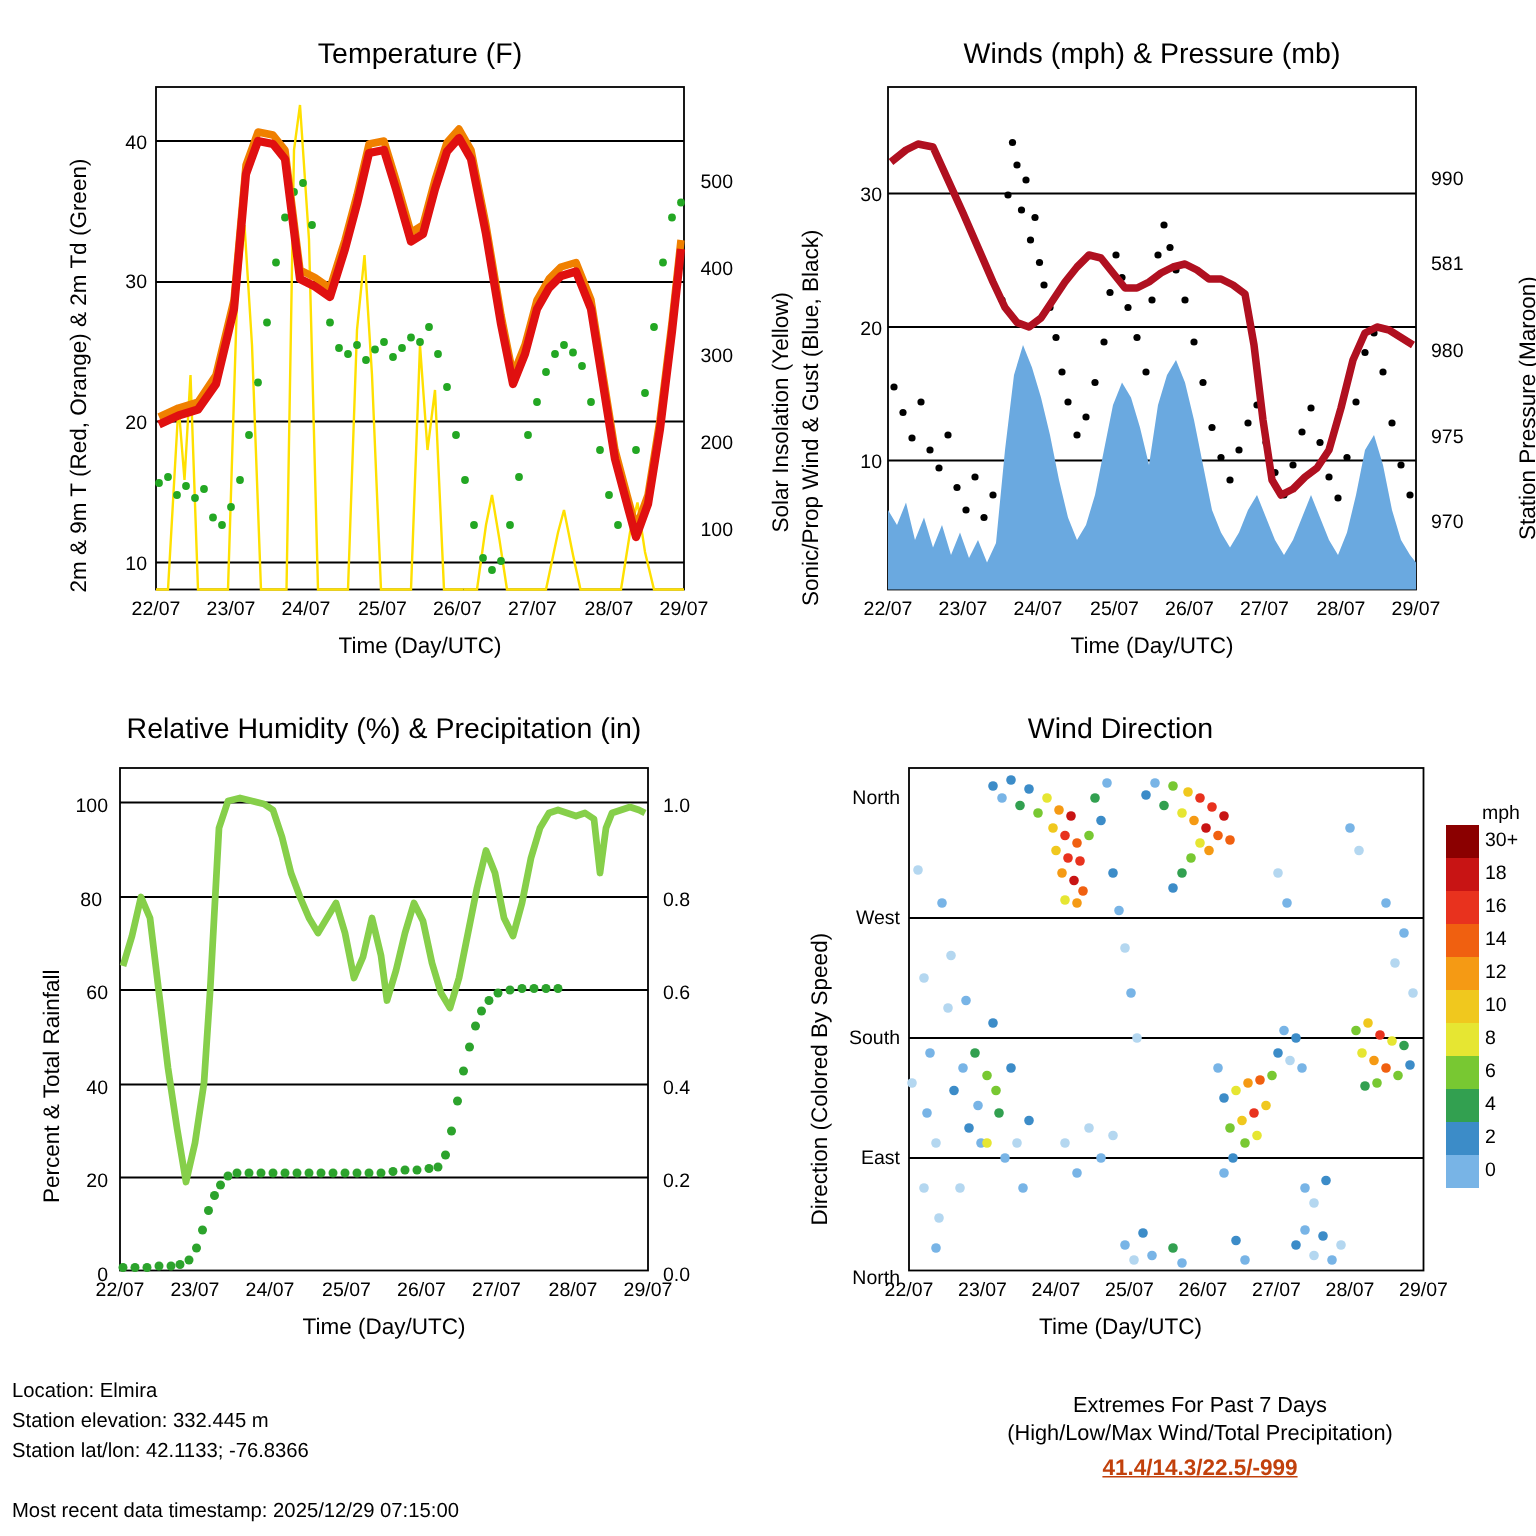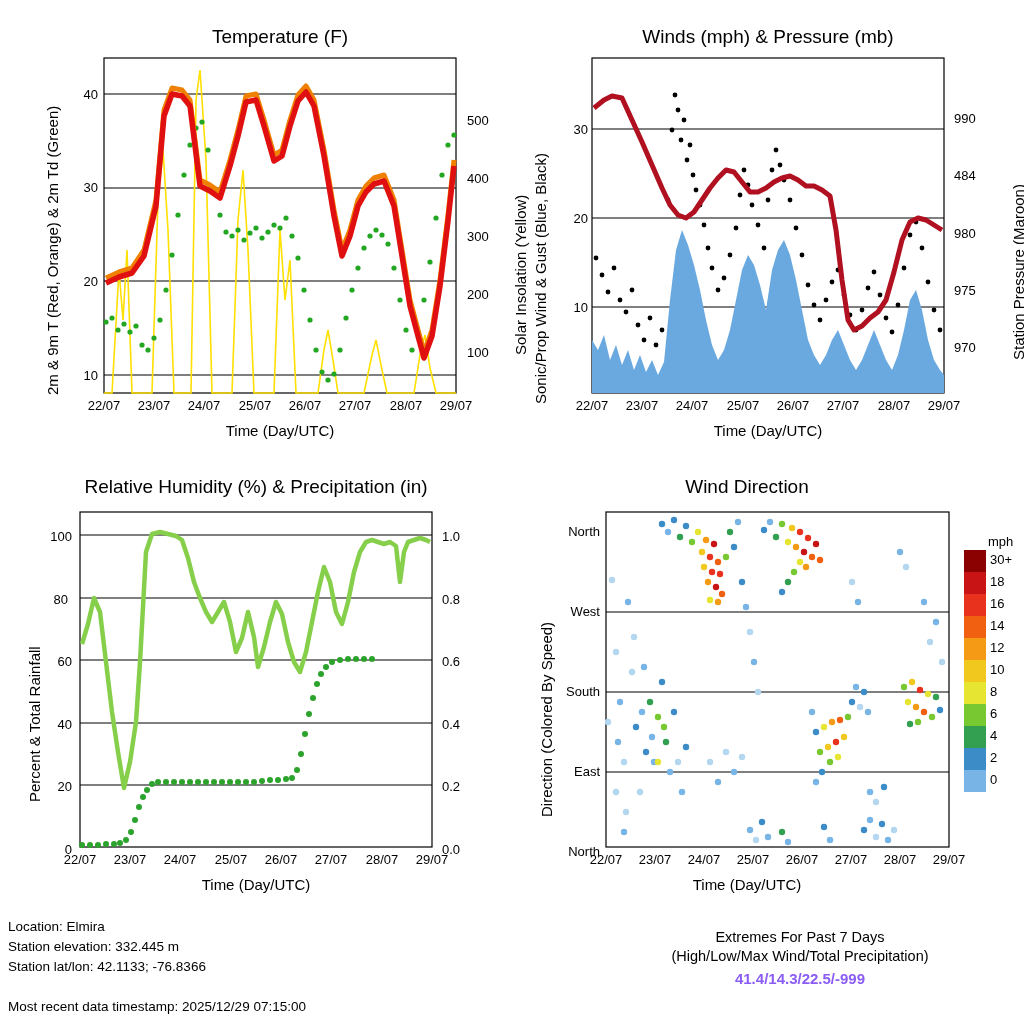--- a/index.html
+++ b/index.html
@@ -6,21 +6,21 @@
   body{width:1024px;height:1024px;font-family:"Liberation Sans",sans-serif;color:#000;overflow:hidden;}
   .page{position:relative;width:1024px;height:1024px;}
   .panel{position:absolute;}
   .ptitle{position:absolute;text-align:center;font-size:19px;}
   .axlabel{position:absolute;font-size:15px;}
   .rot{transform-origin:left top;white-space:nowrap;}
   .tick{position:absolute;font-size:13px;}
   svg{display:block;}
   .footer{position:absolute;left:8px;font-size:13.5px;line-height:17px;white-space:nowrap;}
   .extremes{position:absolute;text-align:center;font-size:14.5px;line-height:19px;}
-  .exval{color:#8b5cf6;font-weight:bold;font-size:15px;}
+  .exval{color:#c2410c;font-weight:bold;font-size:15px;text-decoration:underline;}
   .legtitle{position:absolute;font-size:13px;}
 </style>
 </head>
 <body>
 
 <div class="page">
 
   <div class="panel" style="left:4px;top:0;width:512px;height:440px;margin-left:20px;">
     <div class="ptitle" style="left:0;top:26px;width:512px;">Temperature (F)</div>
 
@@ -143,21 +143,21 @@
     <div class="axlabel rot" style="left:498px;top:360px;transform:rotate(-90deg);">Station Pressure (Maroon)</div>
     <div class="axlabel" style="left:0;top:422px;width:512px;text-align:center;">Time (Day/UTC)</div>
 
     <div class="tick" style="left:48px;top:300px;width:28px;text-align:right;">10</div>
     <div class="tick" style="left:48px;top:211px;width:28px;text-align:right;">20</div>
     <div class="tick" style="left:48px;top:122px;width:28px;text-align:right;">30</div>
 
     <div class="tick" style="left:442px;top:340px;">970</div>
     <div class="tick" style="left:442px;top:283px;">975</div>
     <div class="tick" style="left:442px;top:226px;">980</div>
-    <div class="tick" style="left:442px;top:168px;">484</div>
+    <div class="tick" style="left:442px;top:168px;">581</div>
     <div class="tick" style="left:442px;top:111px;">990</div>
 
     <div class="tick" style="left:58px;top:398px;width:44px;text-align:center;">22/07</div>
     <div class="tick" style="left:108px;top:398px;width:44px;text-align:center;">23/07</div>
     <div class="tick" style="left:158px;top:398px;width:44px;text-align:center;">24/07</div>
     <div class="tick" style="left:209px;top:398px;width:44px;text-align:center;">25/07</div>
     <div class="tick" style="left:259px;top:398px;width:44px;text-align:center;">26/07</div>
     <div class="tick" style="left:309px;top:398px;width:44px;text-align:center;">27/07</div>
     <div class="tick" style="left:360px;top:398px;width:44px;text-align:center;">28/07</div>
     <div class="tick" style="left:410px;top:398px;width:44px;text-align:center;">29/07</div>

